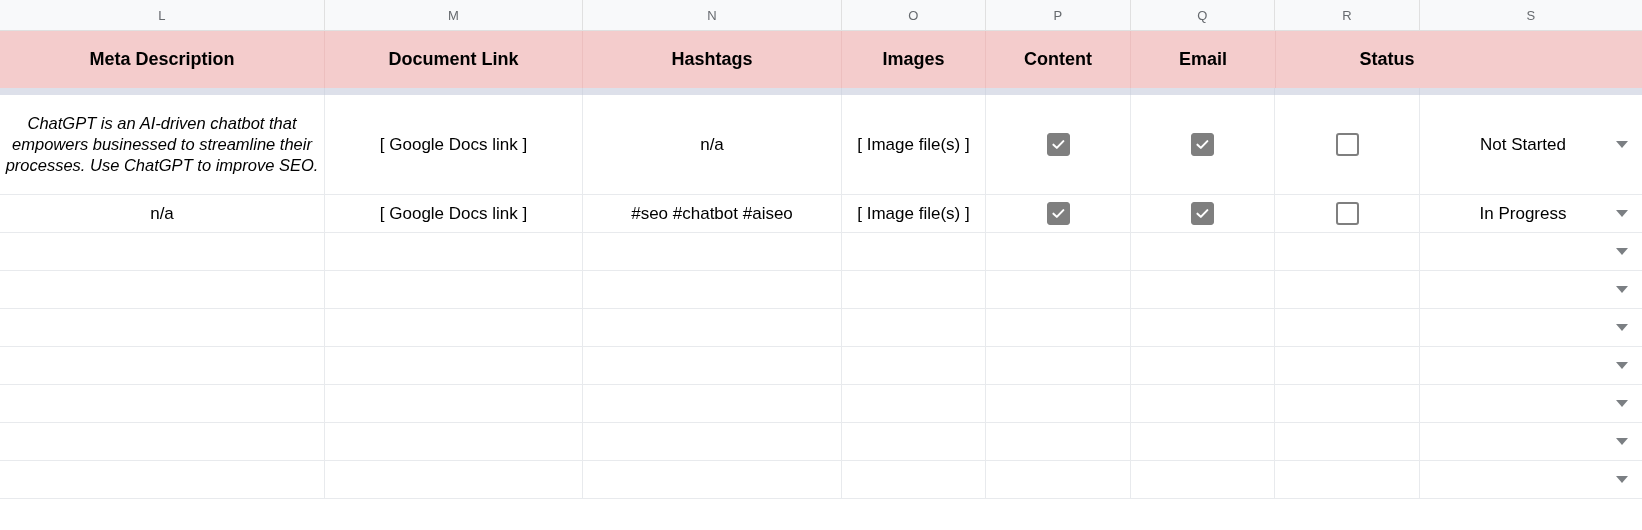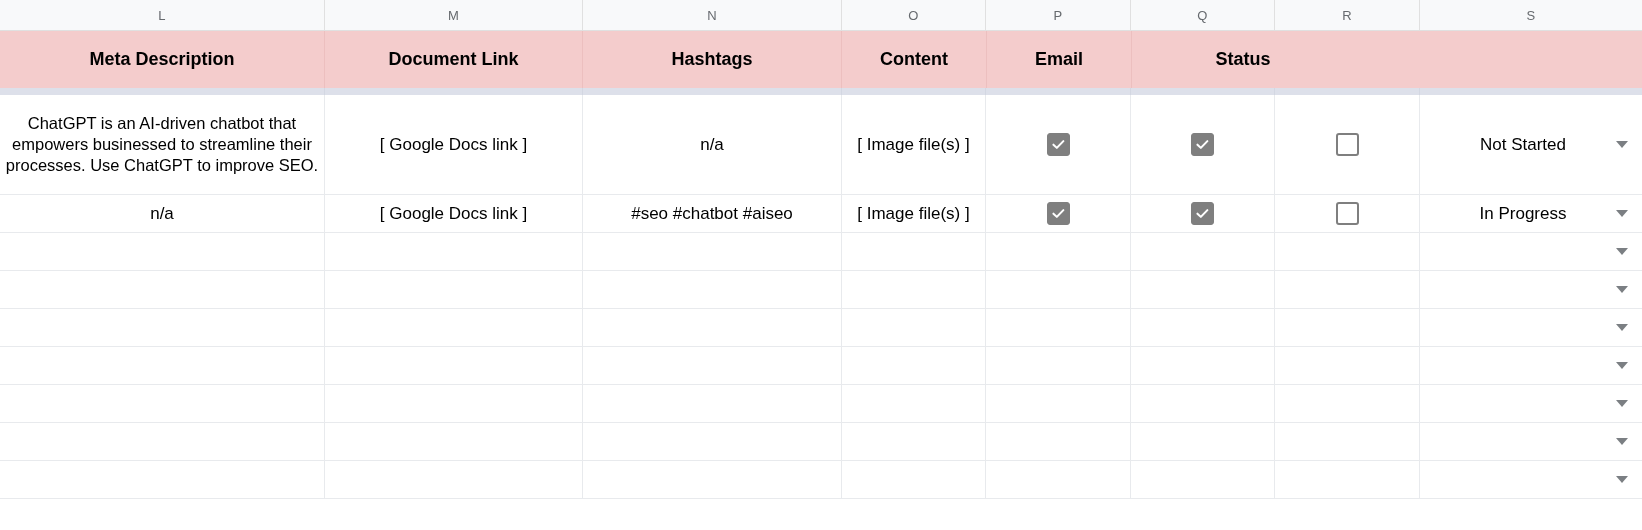--- a/index.html
+++ b/index.html
@@ -98,20 +98,21 @@
     font-size: 17px;
     color: #000000;
     background: #ffffff;
     padding: 0 6px;
     text-align: center;
     overflow: hidden;
   }
   .cell:last-child { border-right: none; }
 
   .cell.meta {
+    font-style: italic;
     font-size: 16.5px;
     line-height: 1.28;
     padding: 4px 4px;
   }
 
   
   .cb {
     width: 23px;
     height: 23px;
     box-sizing: border-box;
@@ -165,20 +166,21 @@
       <div class="col-letter" style="width: 145px;">P</div>
       <div class="col-letter" style="width: 144px;">Q</div>
       <div class="col-letter" style="width: 145px;">R</div>
       <div class="col-letter" style="width: 222px;">S</div>
     </div>
 
   <div class="head-row" id="headRow">
       <div class="head-cell" style="width: 325px;">Meta Description</div>
       <div class="head-cell" style="width: 258px;">Document Link</div>
       <div class="head-cell" style="width: 259px;">Hashtags</div>
+      <div class="head-cell" style="width: 144px;">Images</div>
       <div class="head-cell" style="width: 145px; text-align: right;">Content</div>
       <div class="head-cell" style="width: 145px;">Email</div>
       <div class="head-cell" style="width: 222px;">Status</div>
     </div>
 
   <div class="sep-band" id="sepBand">
       <div class="sep-cell" style="width: 325px;"></div>
       <div class="sep-cell" style="width: 258px;"></div>
       <div class="sep-cell" style="width: 259px;"></div>
       <div class="sep-cell" style="width: 144px;"></div>

